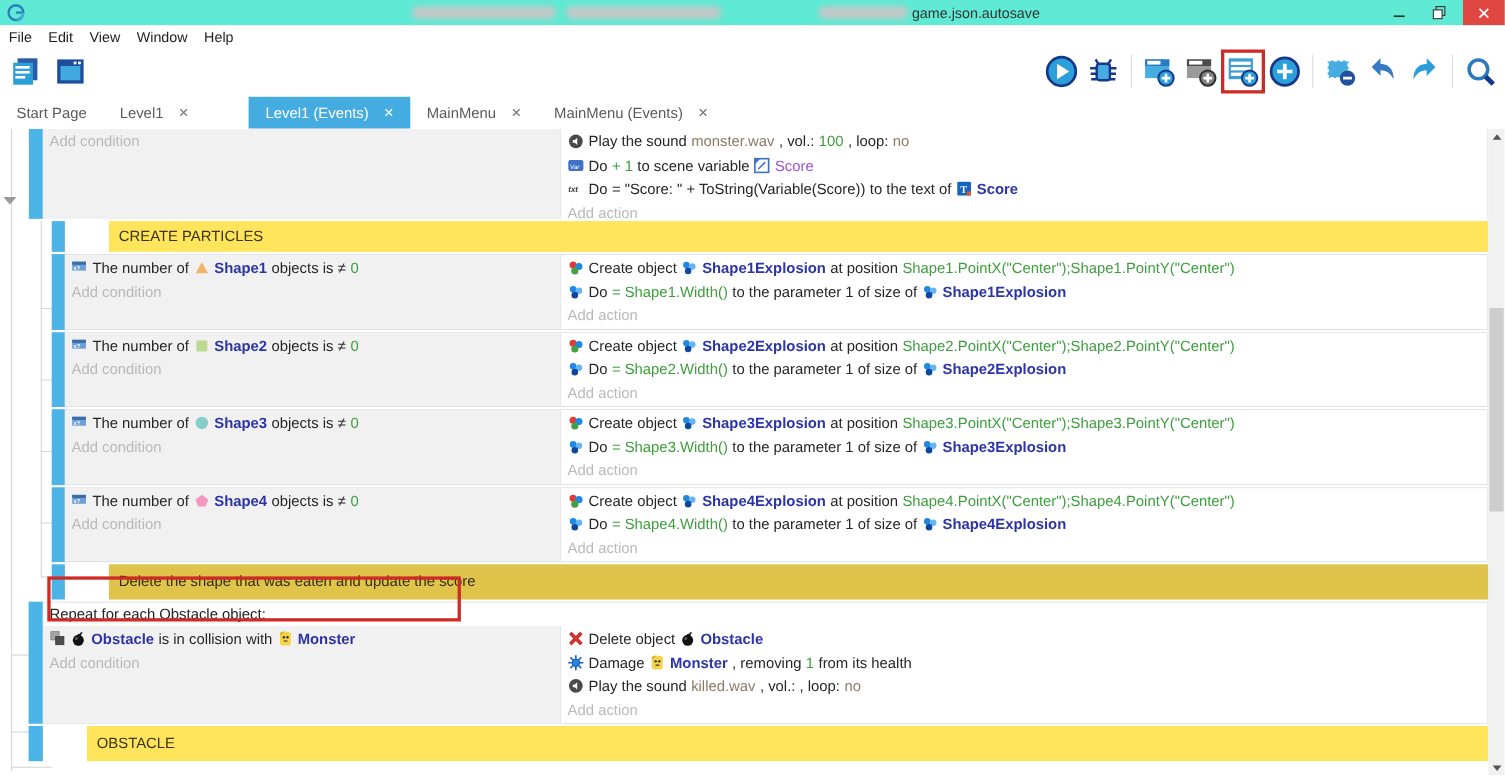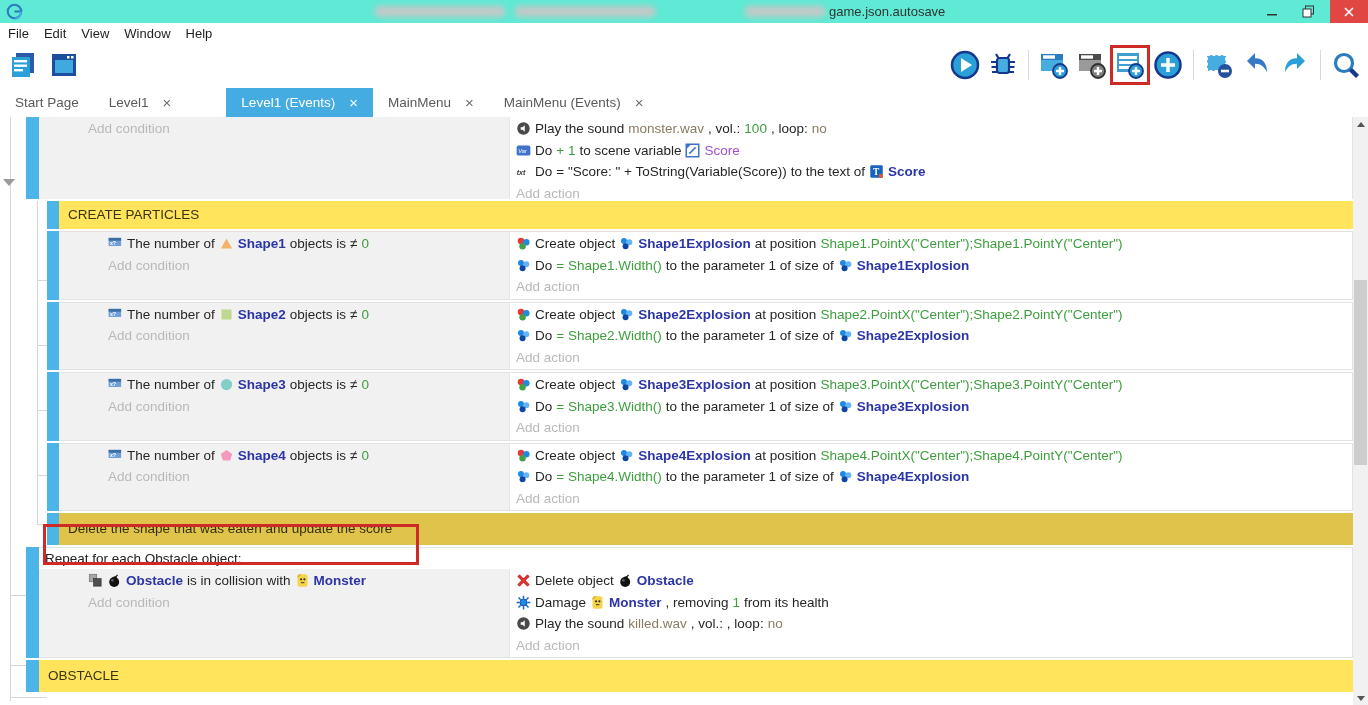--- a/index.html
+++ b/index.html
@@ -39,36 +39,36 @@
   .events{position:absolute;left:0;top:0;width:1353px;display:flex;flex-direction:column;gap:2px;}
   .ev{display:flex;}
   .lvl0{margin-left:26px;}
   .lvl1{margin-left:47px;}
   .bar{width:13px;background:#4db4e7;flex:none;cursor:pointer;}
   .lvl1 > .bar{width:12px;}
   .ev-body{flex:1;border:1px solid #e2e2e2;border-left:none;box-sizing:border-box;background:#fff;}
   .cut-top .ev-body{border-top:none;}
   .cut-top{height:82px;overflow:hidden;}
   .cols{display:flex;align-items:stretch;}
-  .conds{background:#f1f1f1;border-right:1px solid #e6e6e6;box-sizing:border-box;flex:none;padding-top:1px;padding-bottom:1px;padding-left:43px;}
+  .conds{background:#f1f1f1;border-right:1px solid #e6e6e6;box-sizing:border-box;flex:none;padding-top:1px;padding-bottom:1px;}
   .lvl0 .conds{width:471px;}
   .lvl1 .conds{width:451px;}
   .acts{flex:1;background:#fff;padding-top:1px;padding-bottom:1px;min-width:0;}
   .line{height:21.5px;display:flex;align-items:center;gap:4px;padding-left:6px;font-size:13.5px;color:#262626;white-space:nowrap;overflow:hidden;cursor:pointer;}
   .foreach-header{height:21px;display:flex;align-items:center;padding-left:6px;font-size:13.5px;color:#222;background:#fff;}
   .t-plain{color:#262626;}
   .t-obj{color:#2c35a8;font-weight:bold;}
   .t-expr{color:#3d9e3d;}
   .t-res{color:#8b7a64;}
   .t-var{color:#a04fd0;}
   .t-ph{color:#b9b9b9;}
   .ic{display:inline-flex;width:15px;height:15px;flex:none;align-items:center;justify-content:center;}
   .ic svg{width:15px;height:15px;}
   
-  .comment-body{flex:1;padding:4px 0 4px 9px;box-sizing:border-box;background:#ffe45c;color:#3b3514;font-size:13.5px;}
+  .comment-body{flex:1;padding:4px 0 4px 9px;box-sizing:border-box;background:#ffe45c;color:#3b3514;font-size:13.5px;margin-left:40px;}
   .comment-line{line-height:20px;white-space:nowrap;overflow:hidden;}
   .comment.sel .comment-body{background:#dfc34b;color:#33300f;}
   .comment.single .comment-body{padding-top:6px;padding-bottom:6px;}
   
   .tree-v{position:absolute;width:1px;background:#d6d6d6;}
   .tree-h{position:absolute;height:1px;background:#d6d6d6;}
   .caret{position:absolute;left:3px;top:62px;width:0;height:0;border-left:6px solid transparent;border-right:6px solid transparent;border-top:7px solid #9a9a9a;cursor:pointer;}
   
   .red-rect{position:absolute;border:3px solid #cf2b26;box-sizing:border-box;pointer-events:none;}
   

